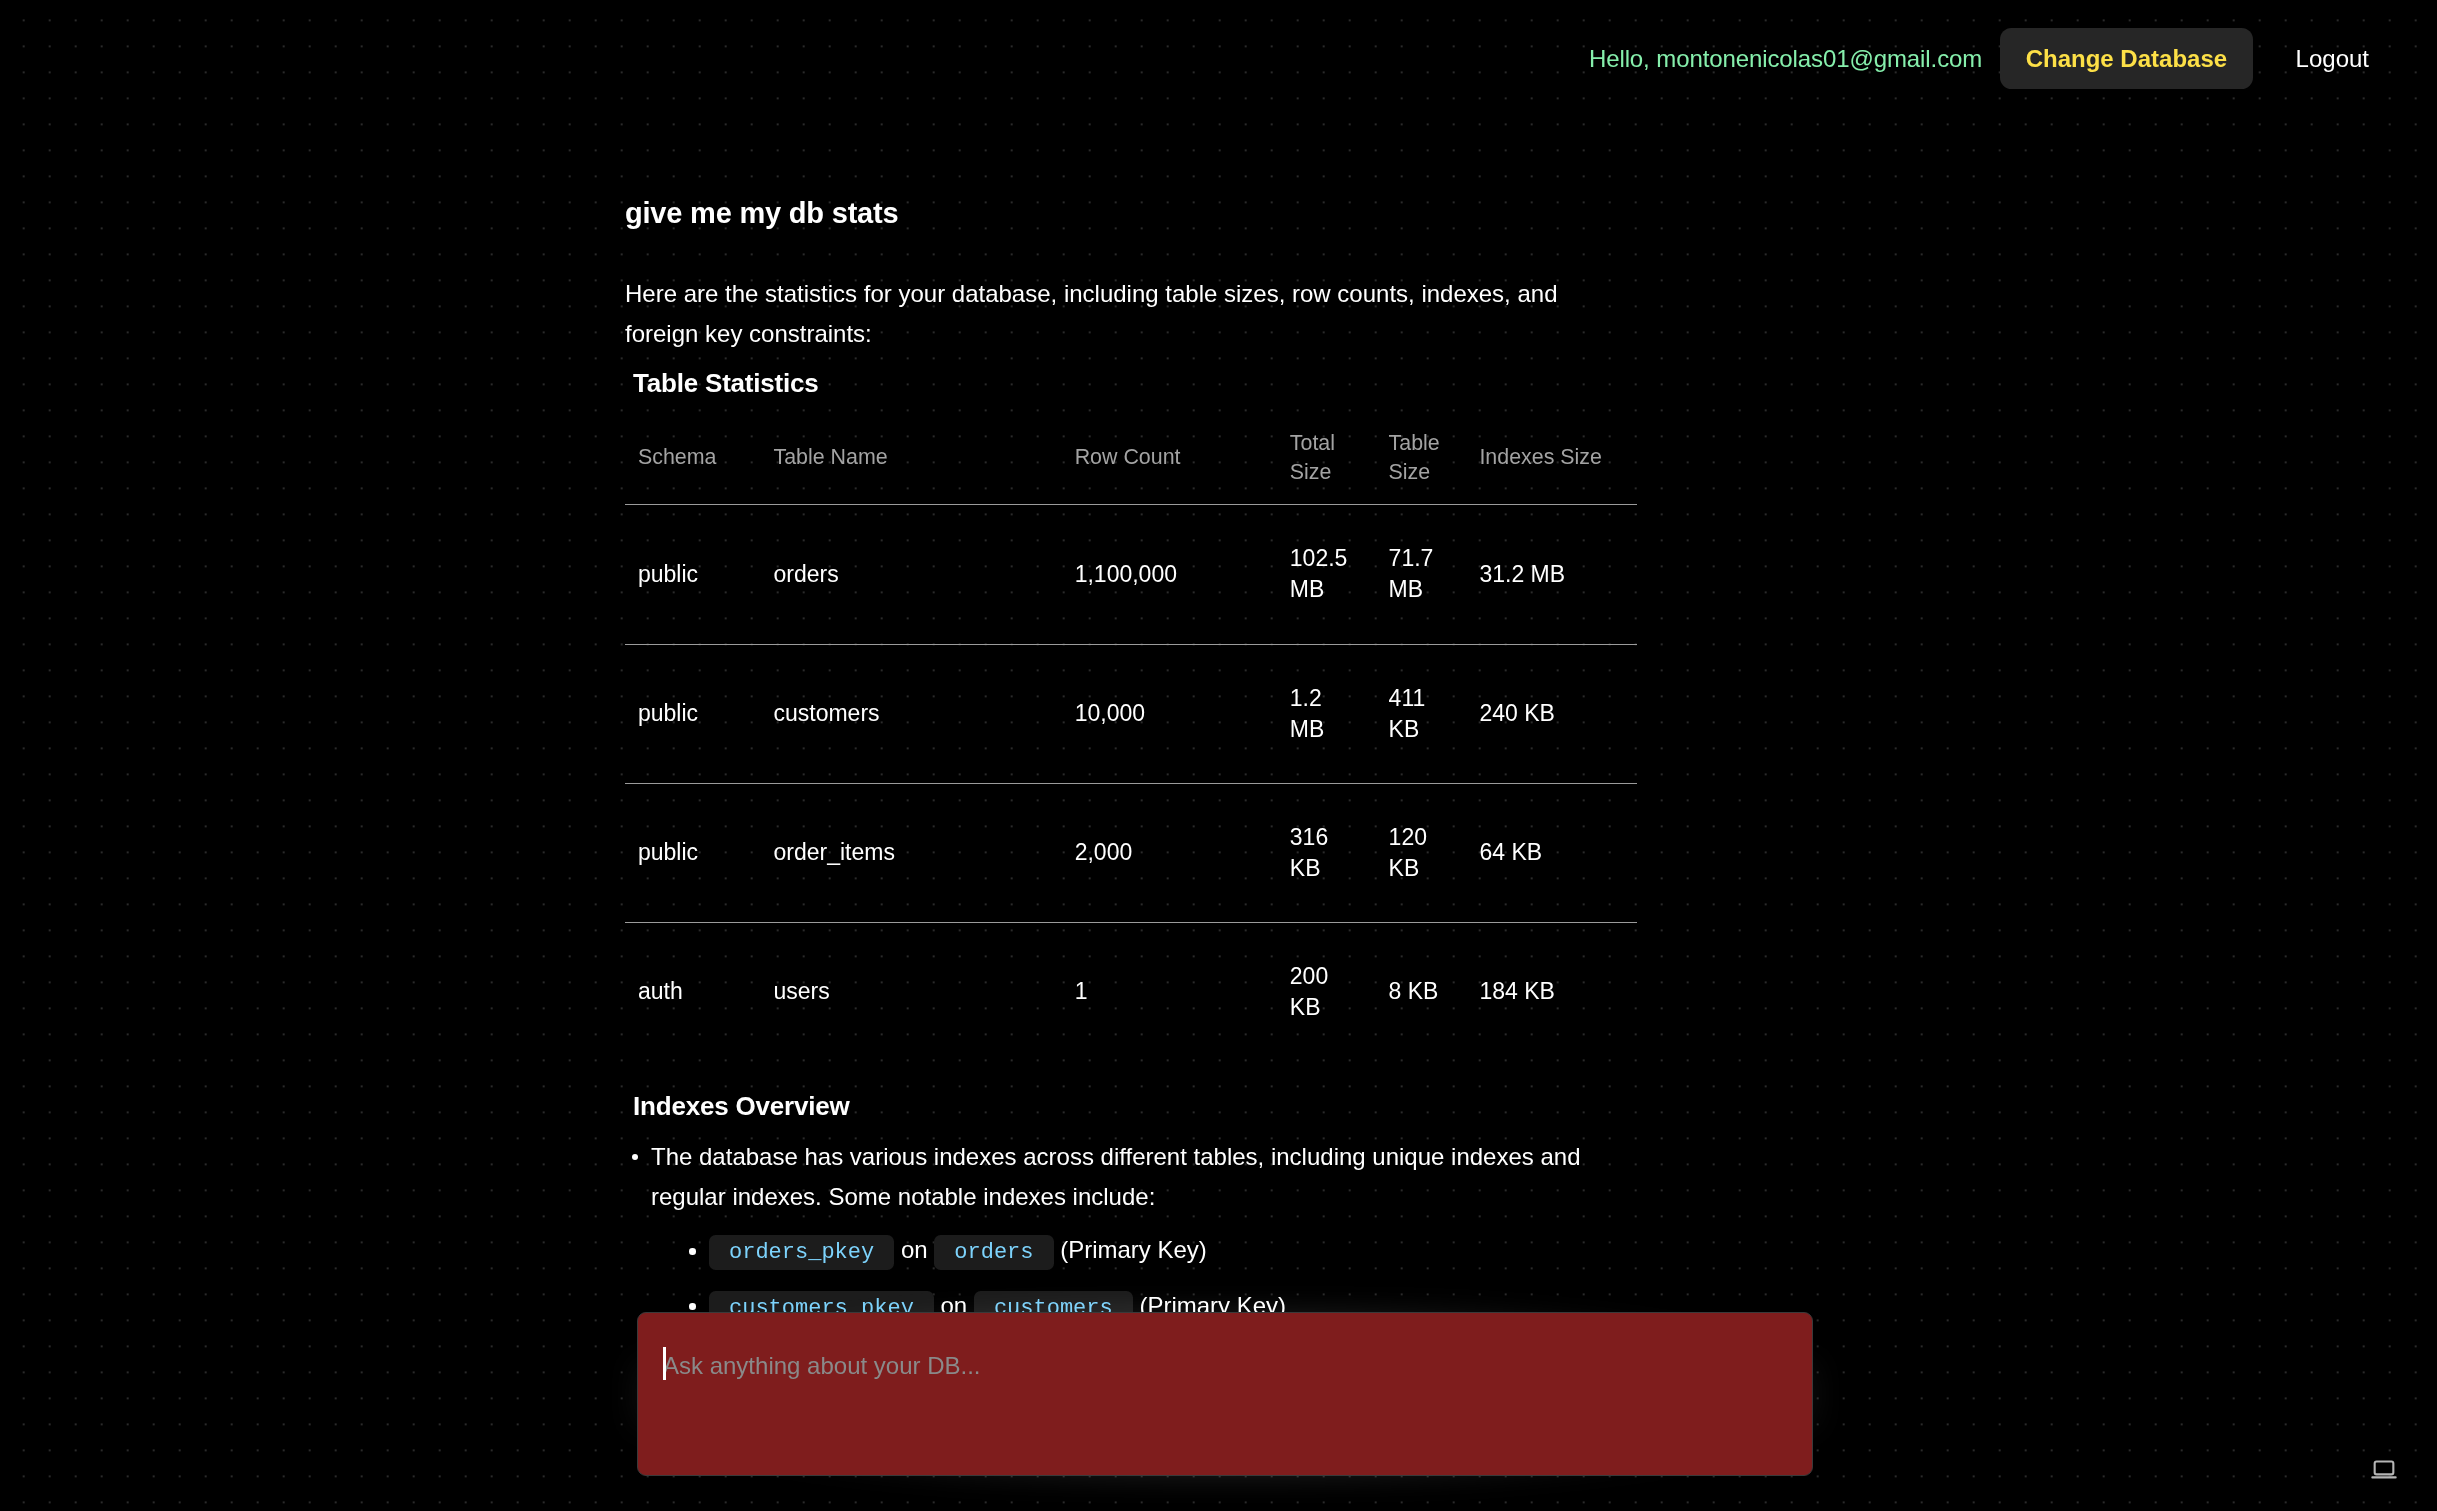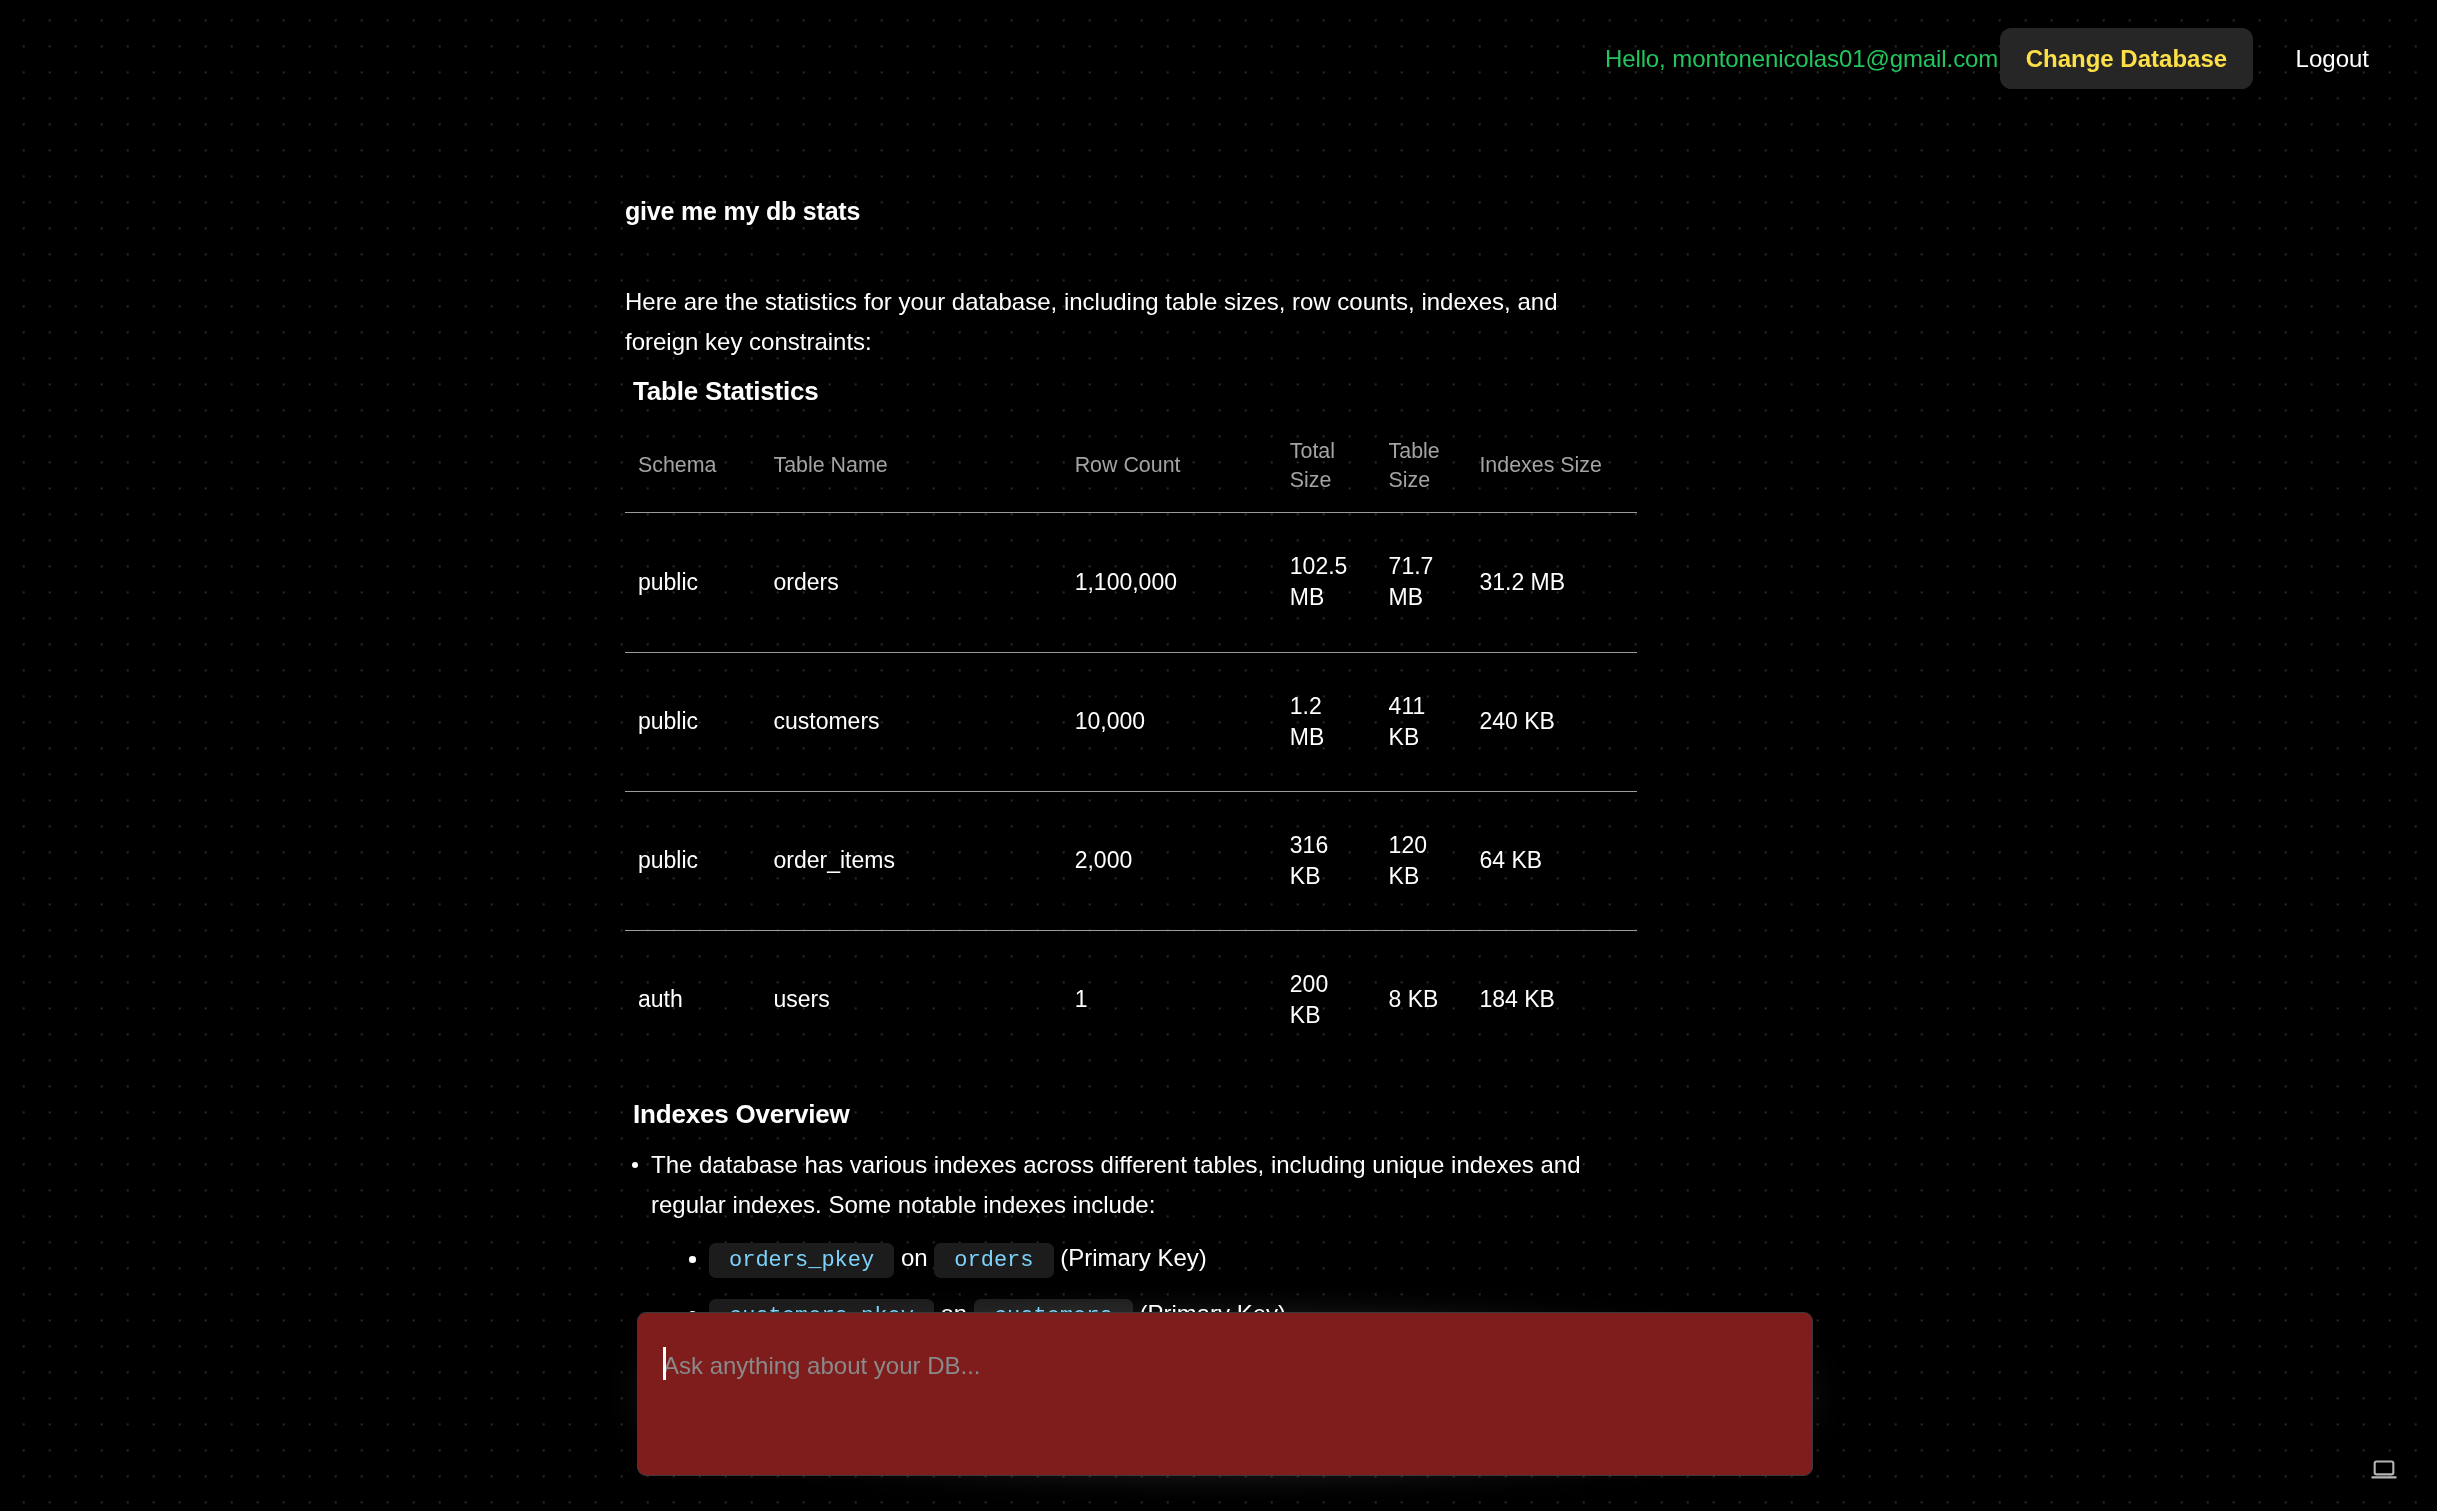--- a/index.html
+++ b/index.html
@@ -35,23 +35,23 @@
     height: 117px;
     display: flex;
     align-items: center;
     justify-content: flex-end;
     gap: 0px;
     padding-right: 44px;
     z-index: 30;
   }
   .greeting {
     font-size: 24px;
-    color: #22c55e;
+    color: #86efac;
     letter-spacing: -0.1px;
-    padding-right: 2px;
+    padding-right: 18px;
     white-space: nowrap;
   }
   .hdr-btn {
     background: #262626;
     color: #fde047;
     font-size: 24px;
     font-weight: 700;
     border: none;
     border-radius: 11.5px;
     padding: 16.4px 25.5px;
@@ -80,25 +80,25 @@
   #chat-inner {
     width: 1018px;
     margin: 0 auto;
     padding-top: 80px;
     position: relative;
     left: -85px;
   }
 
   
   .user-msg {
-    font-size: 25px;
+    font-size: 29px;
     font-weight: 700;
     color: #ffffff;
     letter-spacing: -0.2px;
-    margin-bottom: 56px;
+    margin-bottom: 44px;
   }
   .assistant-para {
     font-size: 24px;
     line-height: 1.68;
     color: #ffffff;
     margin-bottom: 13px;
     max-width: 1012px;
   }
   .section-head {
     font-size: 26px;

